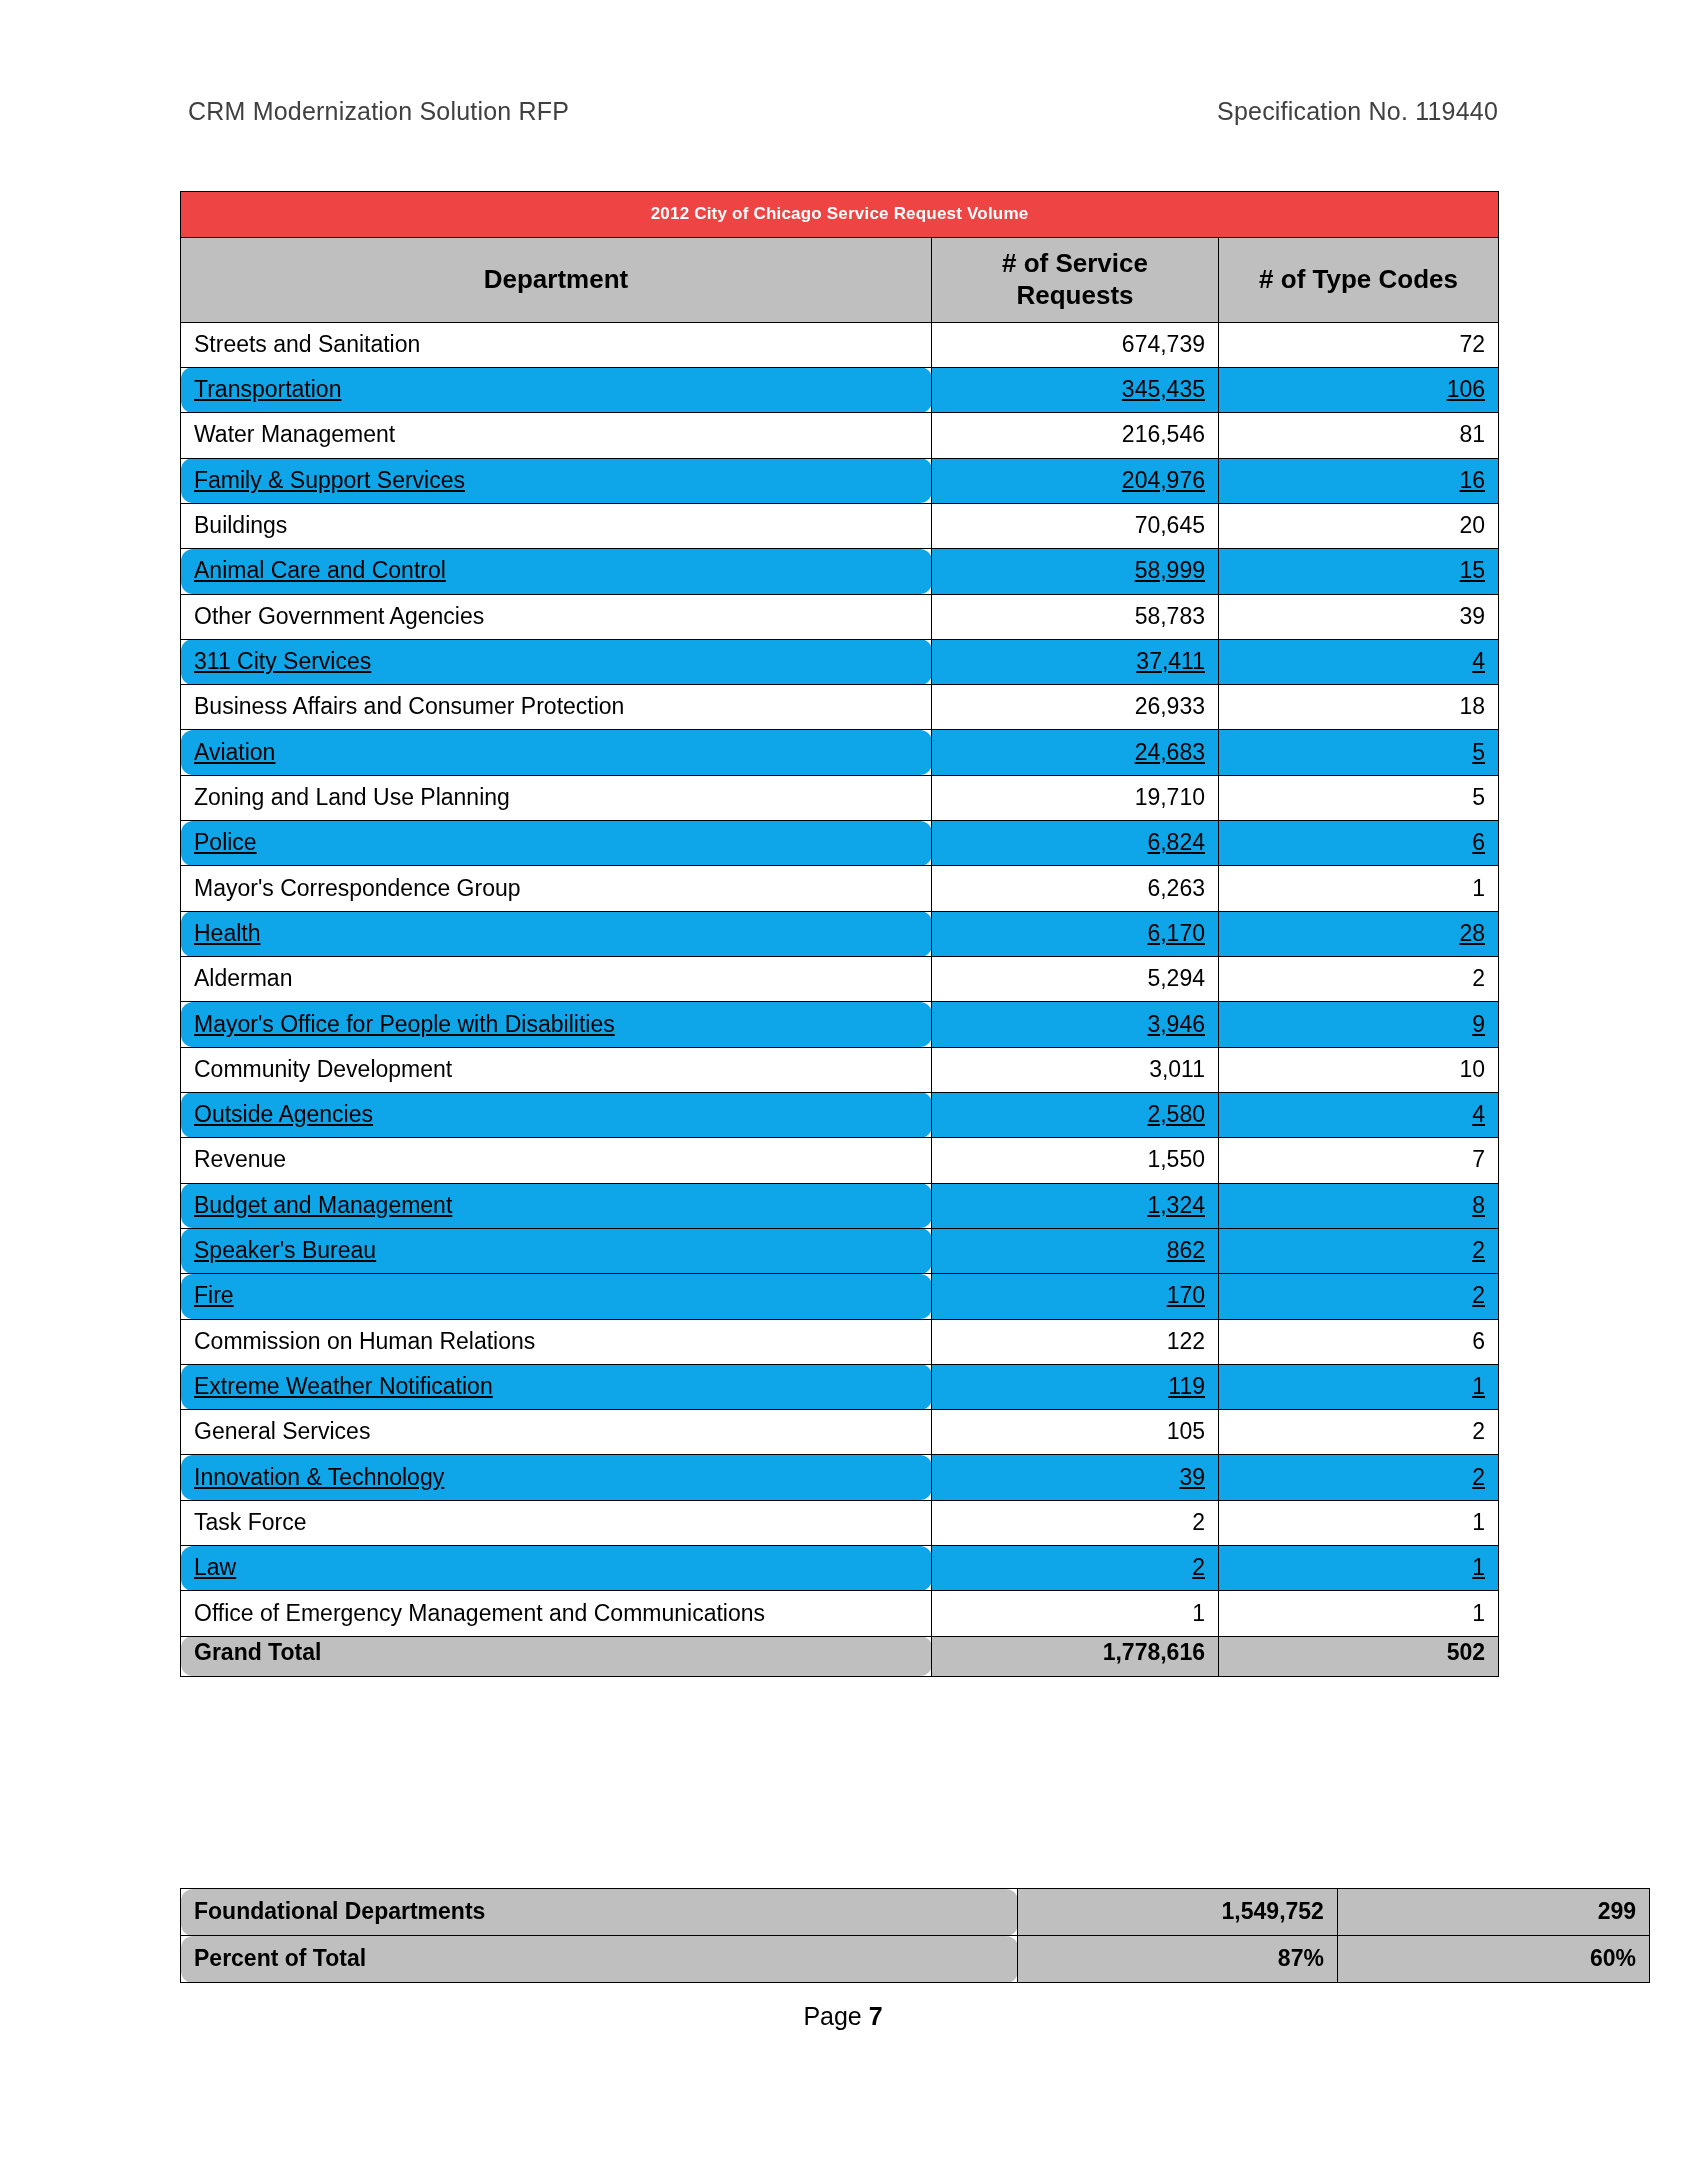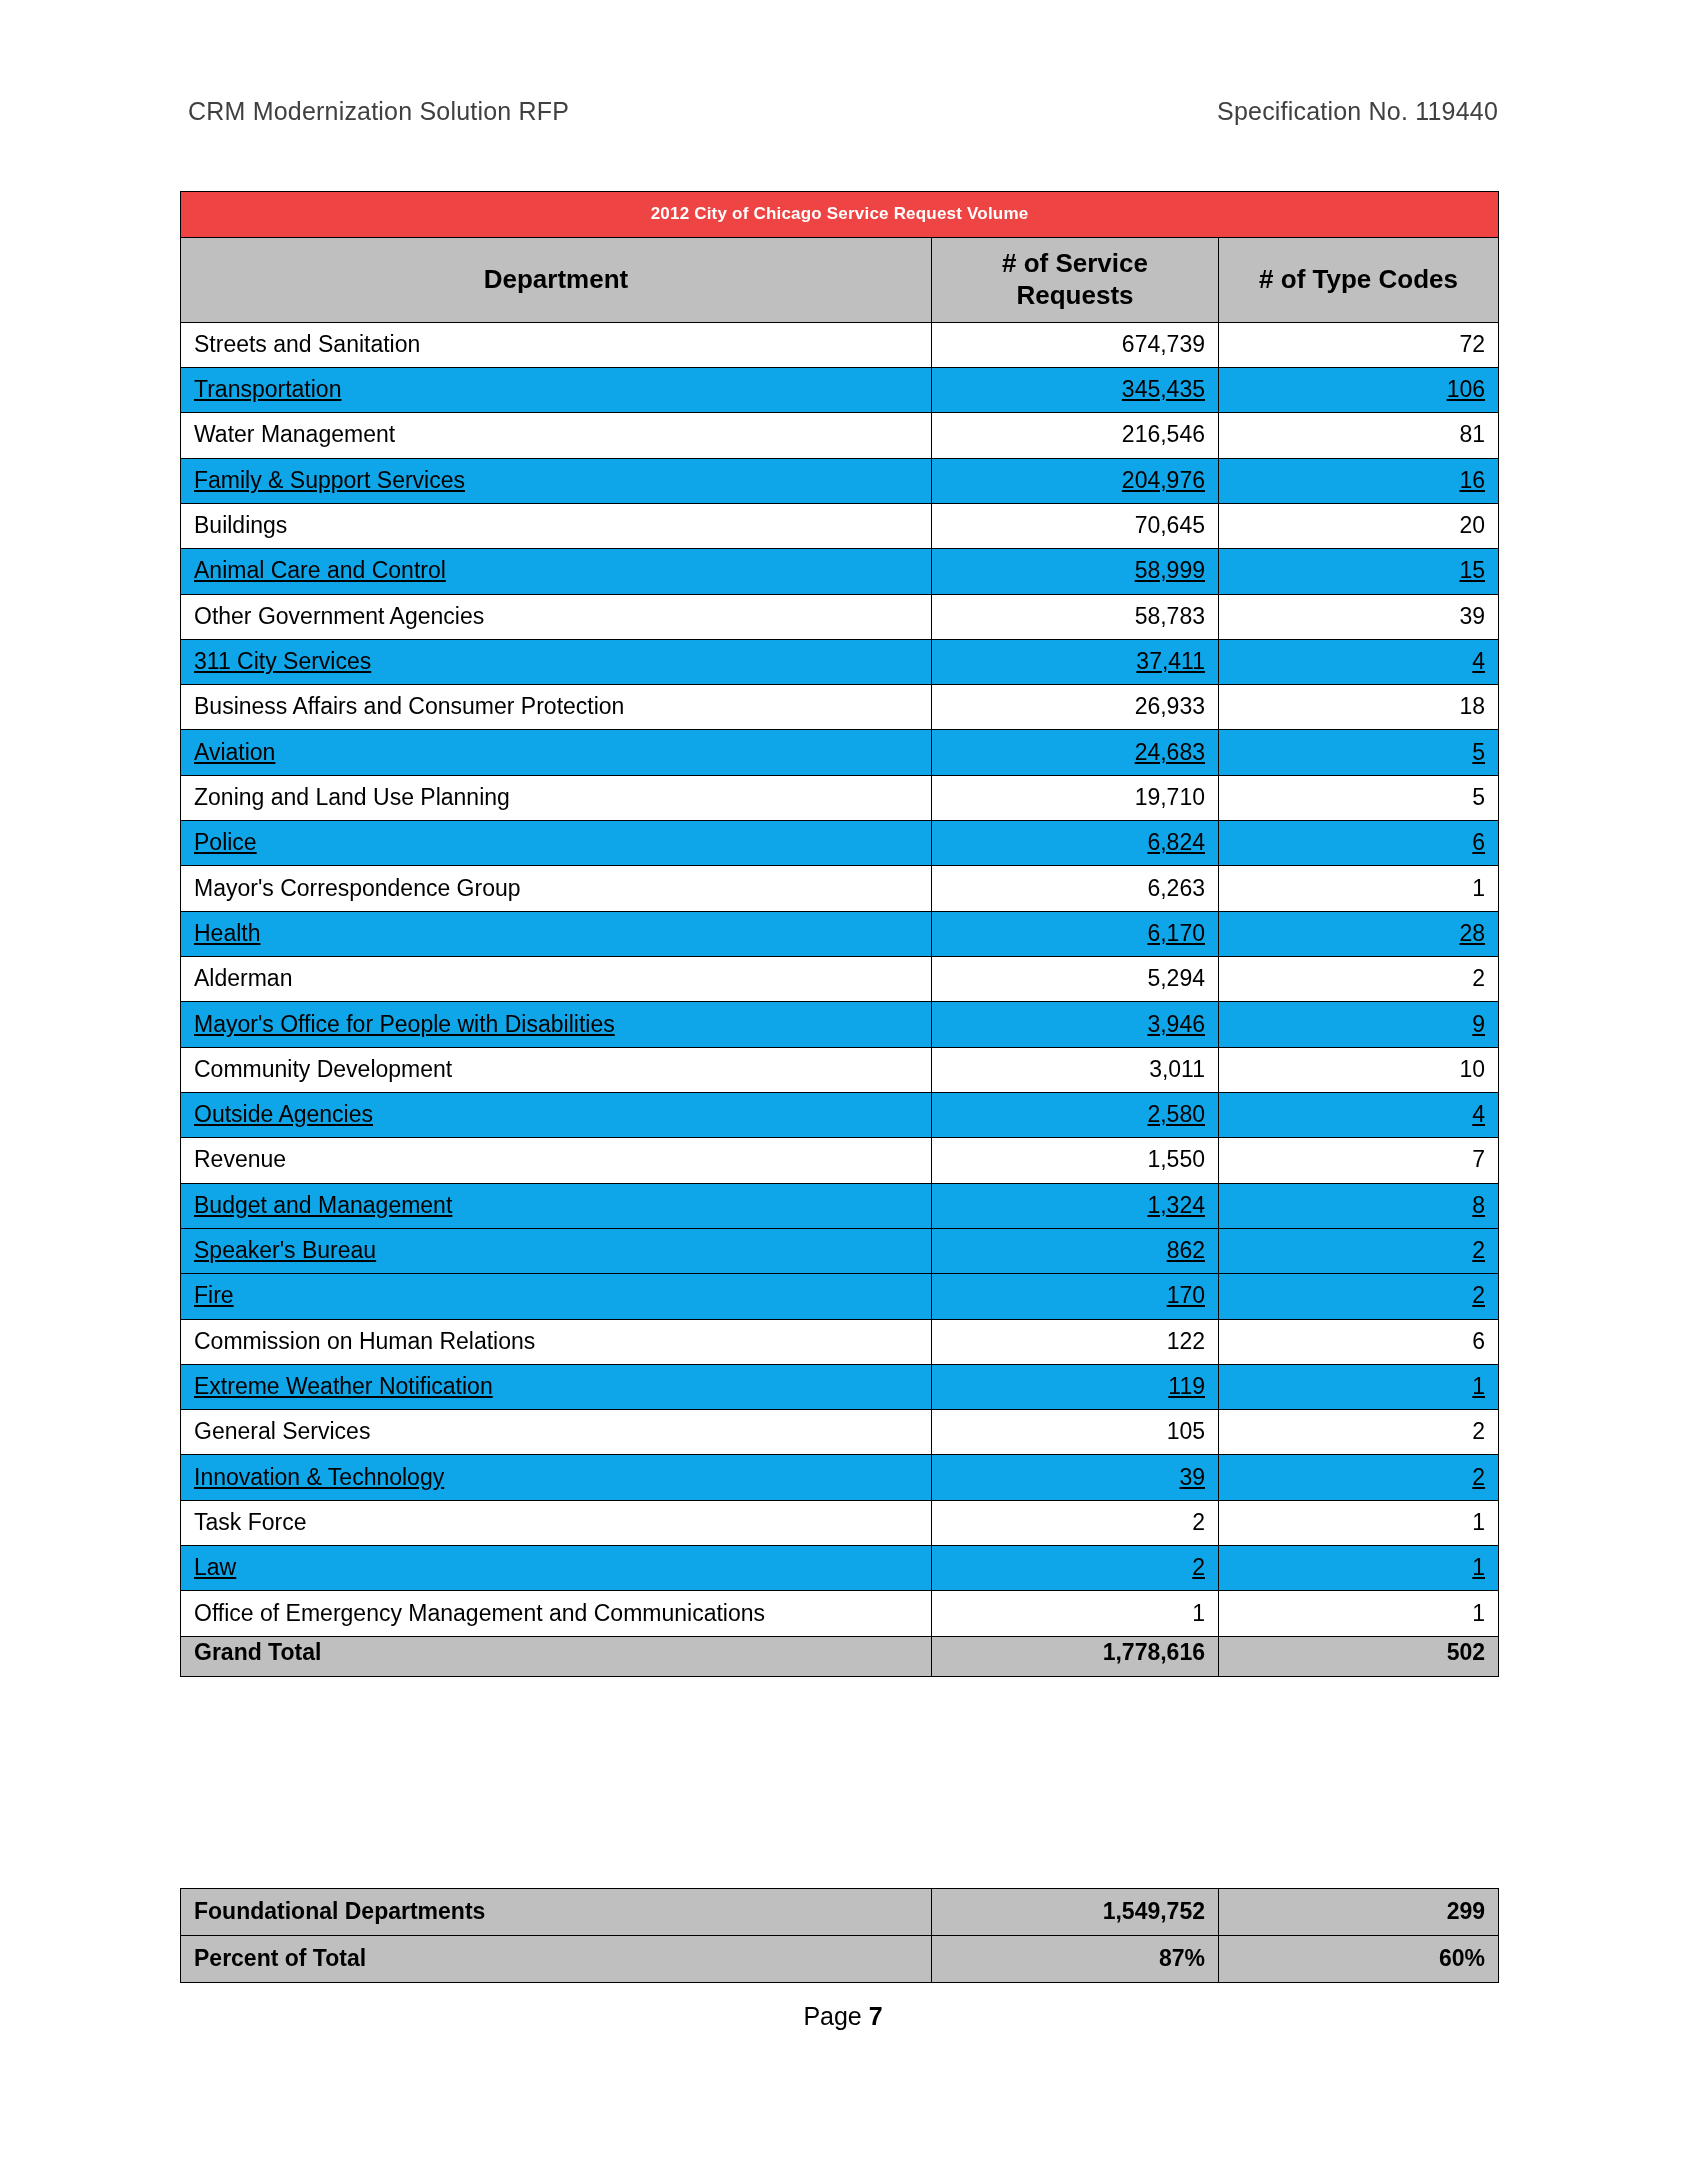--- a/index.html
+++ b/index.html
@@ -85,37 +85,37 @@
     border: 1.6px solid #000000;
     font-size: 23px;
     padding: 8.2px 13px 9px 13px;
     line-height: 1.18;
     background: #ffffff;
   }
   tbody.body-rows tr.alt td {
     background: #0ea5e9;
     text-decoration: underline;
   }
-  td.dept   { text-align: left;  }
+  td.dept   { text-align: left; border-radius: 12px;  }
   td.num    { text-align: right; }
 
   tr.grand-total td {
     background: #bfbfbf !important;
     font-weight: bold;
     border: 1.6px solid #000000;
     font-size: 23px;
     padding: 2px 13px 10px 13px;
   }
 
   
   .summary-wrap {
     position: absolute;
     top: 1888px;
     left: 180px;
-    width: 1318px;
+    width: 1470px;
   }
   table.summary {
     border-collapse: collapse;
     width: 100%;
     table-layout: fixed;
   }
   table.summary col.c-dept  { width: 751px; }
   table.summary col.c-req   { width: 287px; }
   table.summary col.c-type  { width: 280px; }
 

